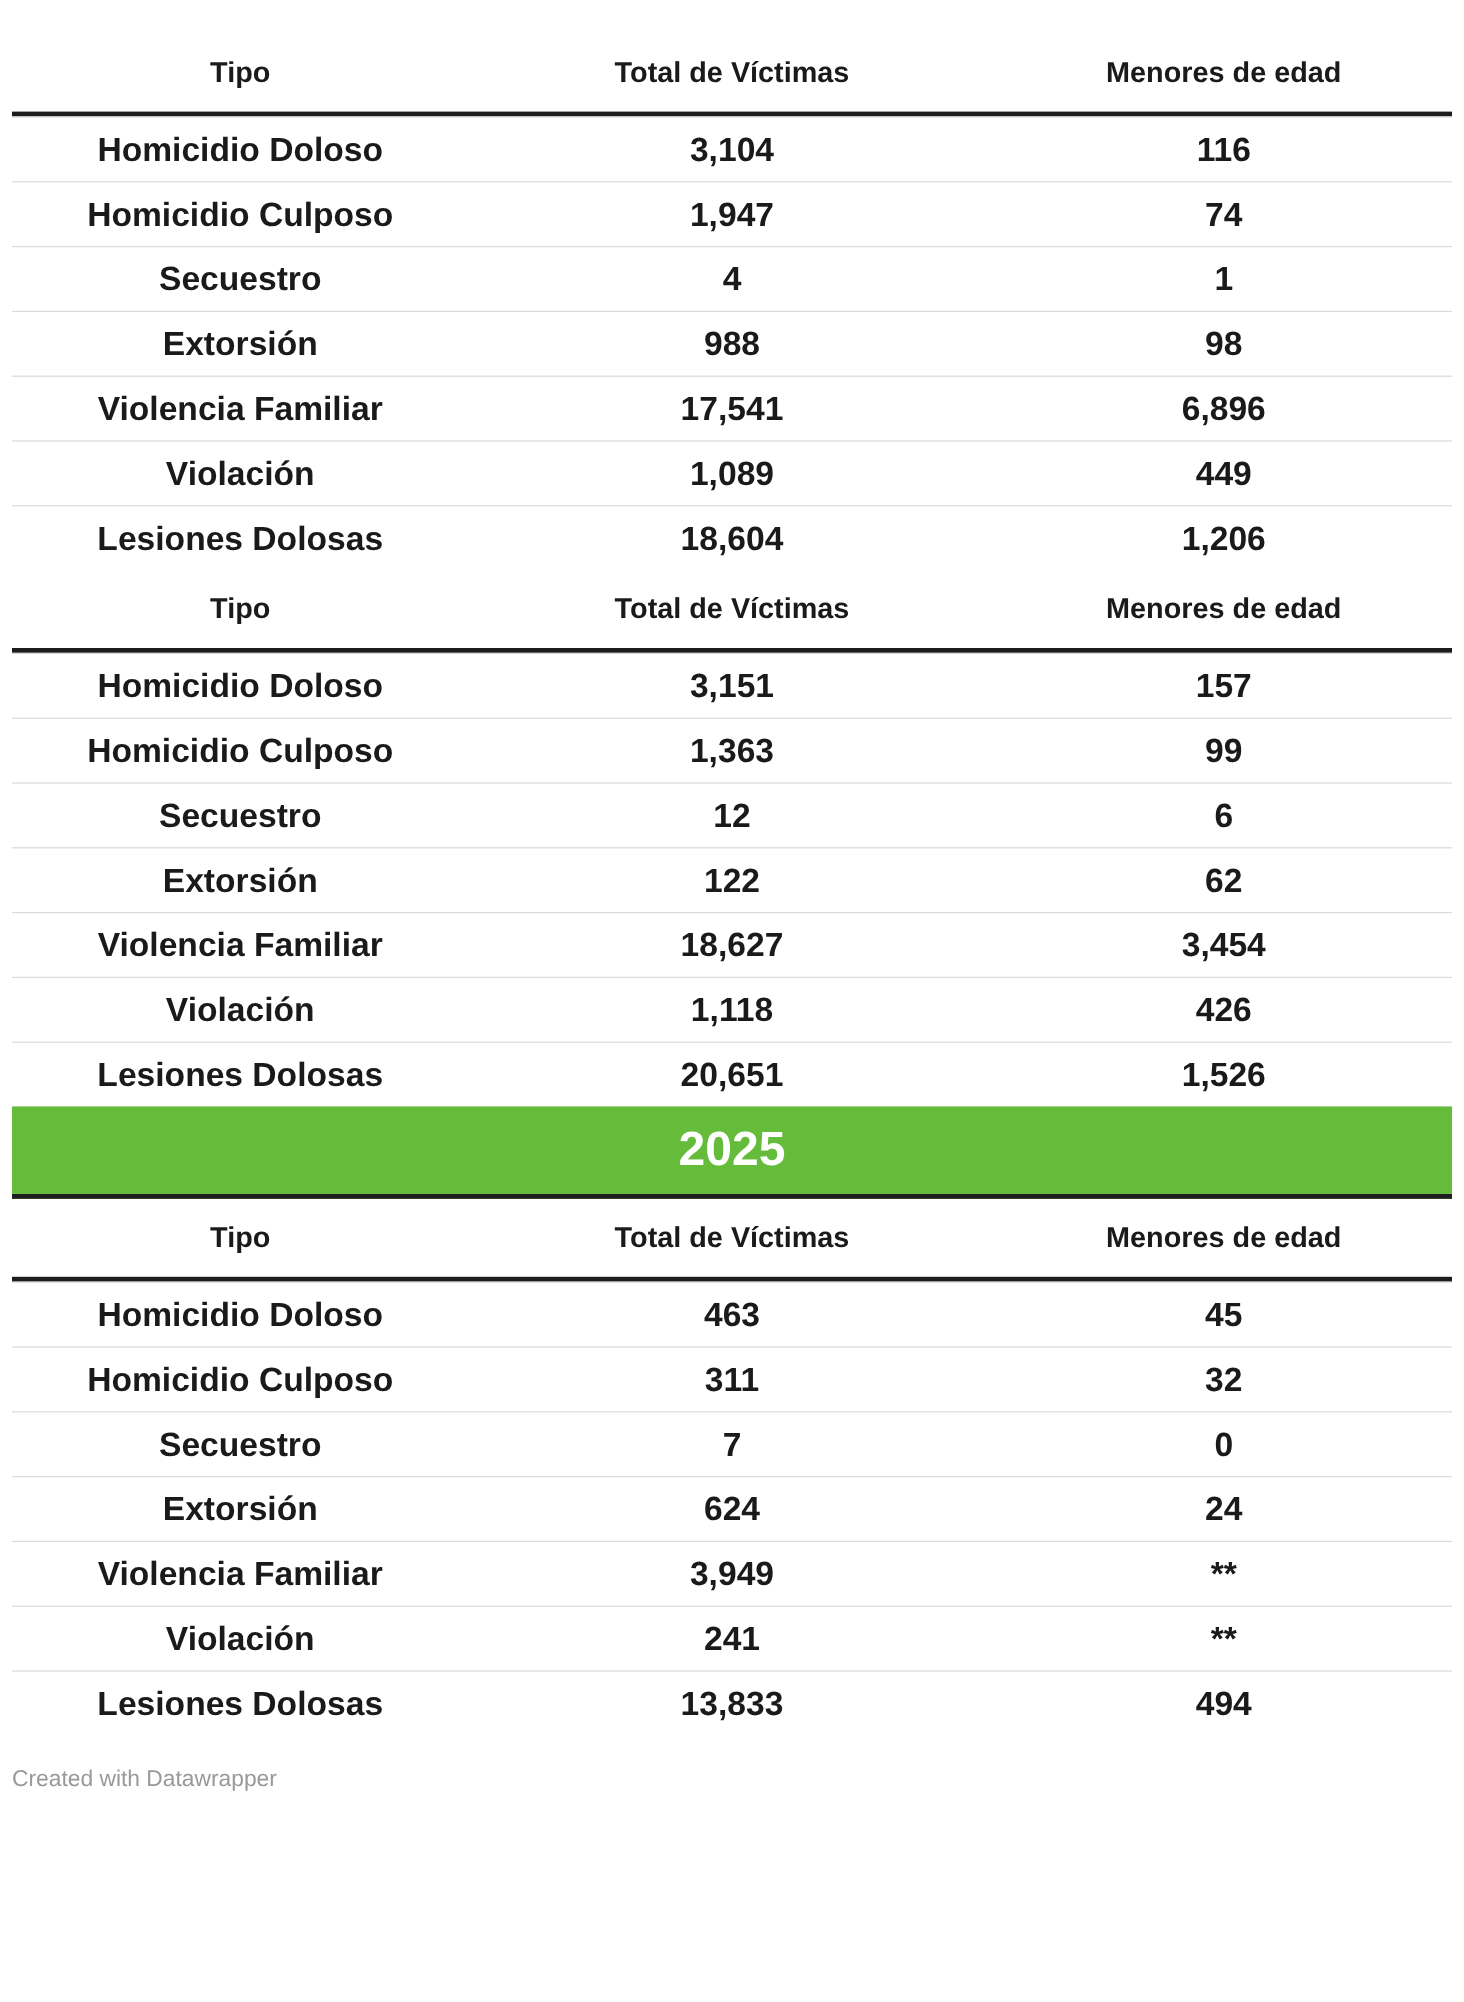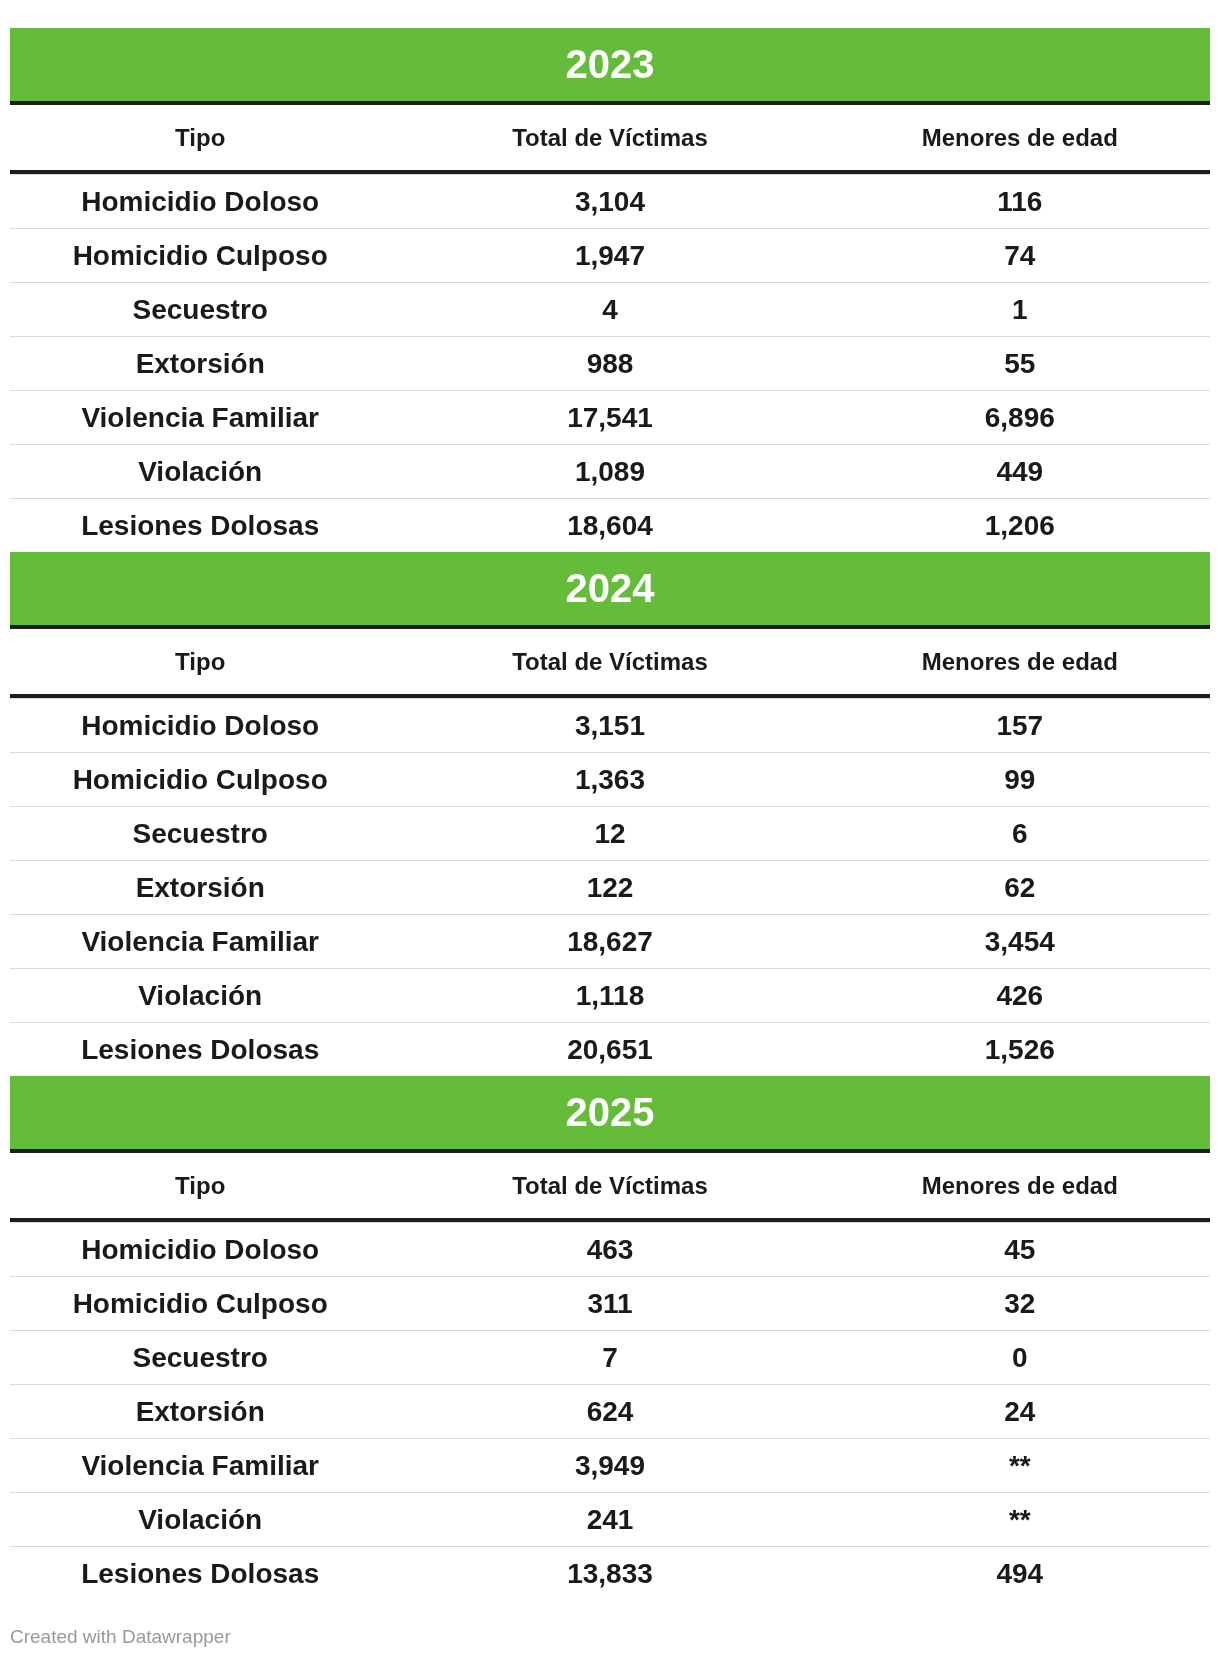--- a/index.html
+++ b/index.html
@@ -69,23 +69,20 @@
     display: inline-block;
     cursor: pointer;
   }
 </style>
 </head>
 <body>
 
 <div class="page">
 
   
-  <div class="year-band">
-    <span>2023</span>
-  </div>
   <table class="data-table">
     <colgroup>
         <col class="c-tipo">
         <col class="c-total">
         <col class="c-menores">
       </colgroup>
     <thead>
       <tr>
         <th>Tipo</th>
         <th>Total de Víctimas</th>
@@ -104,44 +101,41 @@
         <td>74</td>
       </tr>
       <tr>
         <td>Secuestro</td>
         <td>4</td>
         <td>1</td>
       </tr>
       <tr>
         <td>Extorsión</td>
         <td>988</td>
-        <td>55</td>
+        <td>98</td>
       </tr>
       <tr>
         <td>Violencia Familiar</td>
         <td>17,541</td>
         <td>6,896</td>
       </tr>
       <tr>
         <td>Violación</td>
         <td>1,089</td>
         <td>449</td>
       </tr>
       <tr>
         <td>Lesiones Dolosas</td>
         <td>18,604</td>
         <td>1,206</td>
       </tr>
     </tbody>
   </table>
 
   
-  <div class="year-band">
-    <span>2024</span>
-  </div>
   <table class="data-table">
     <colgroup>
         <col class="c-tipo">
         <col class="c-total">
         <col class="c-menores">
       </colgroup>
     <thead>
       <tr>
         <th>Tipo</th>
         <th>Total de Víctimas</th>

